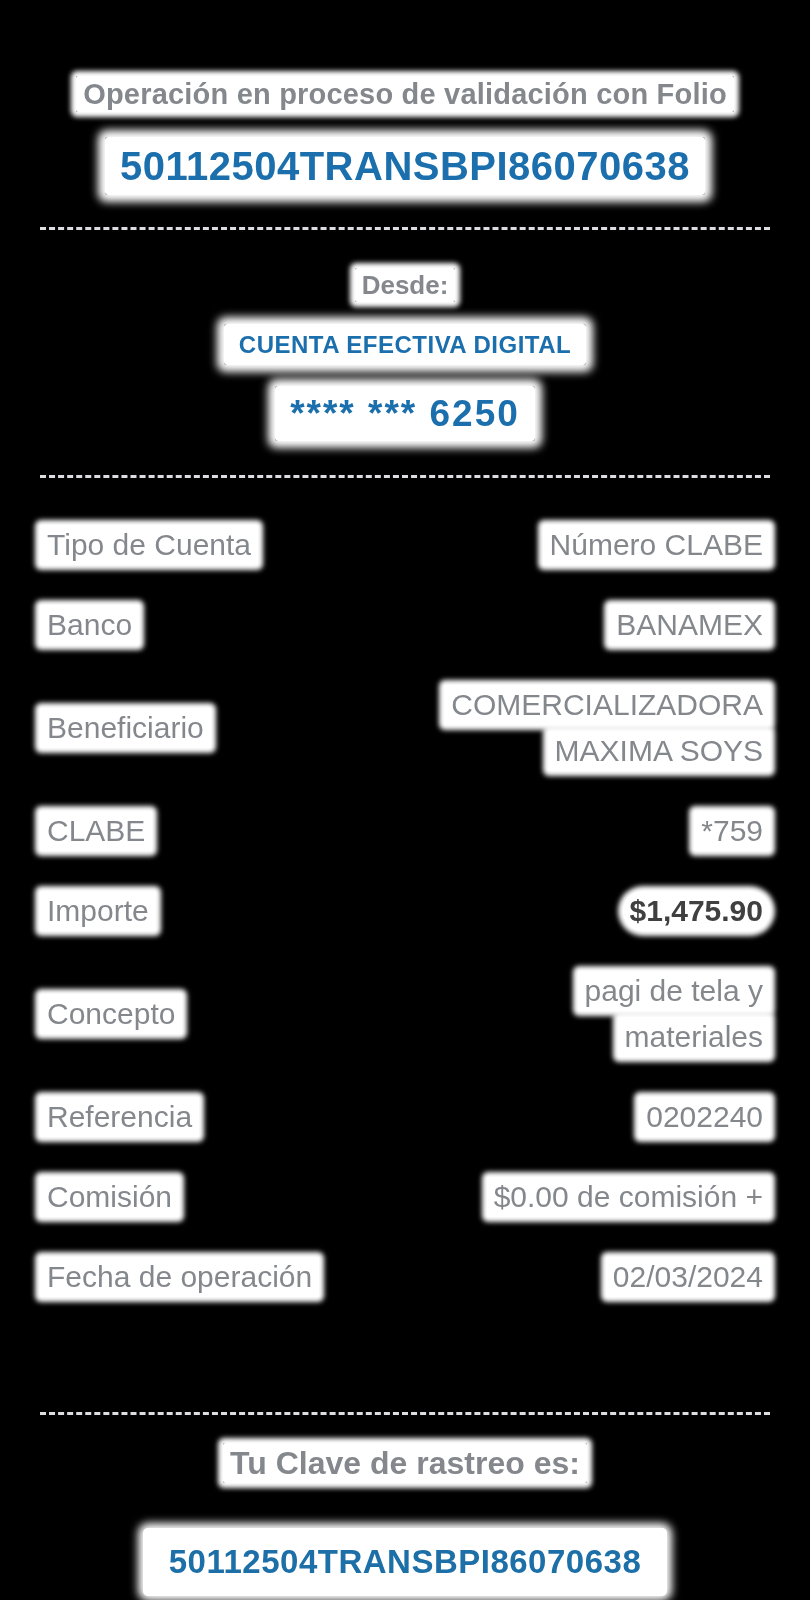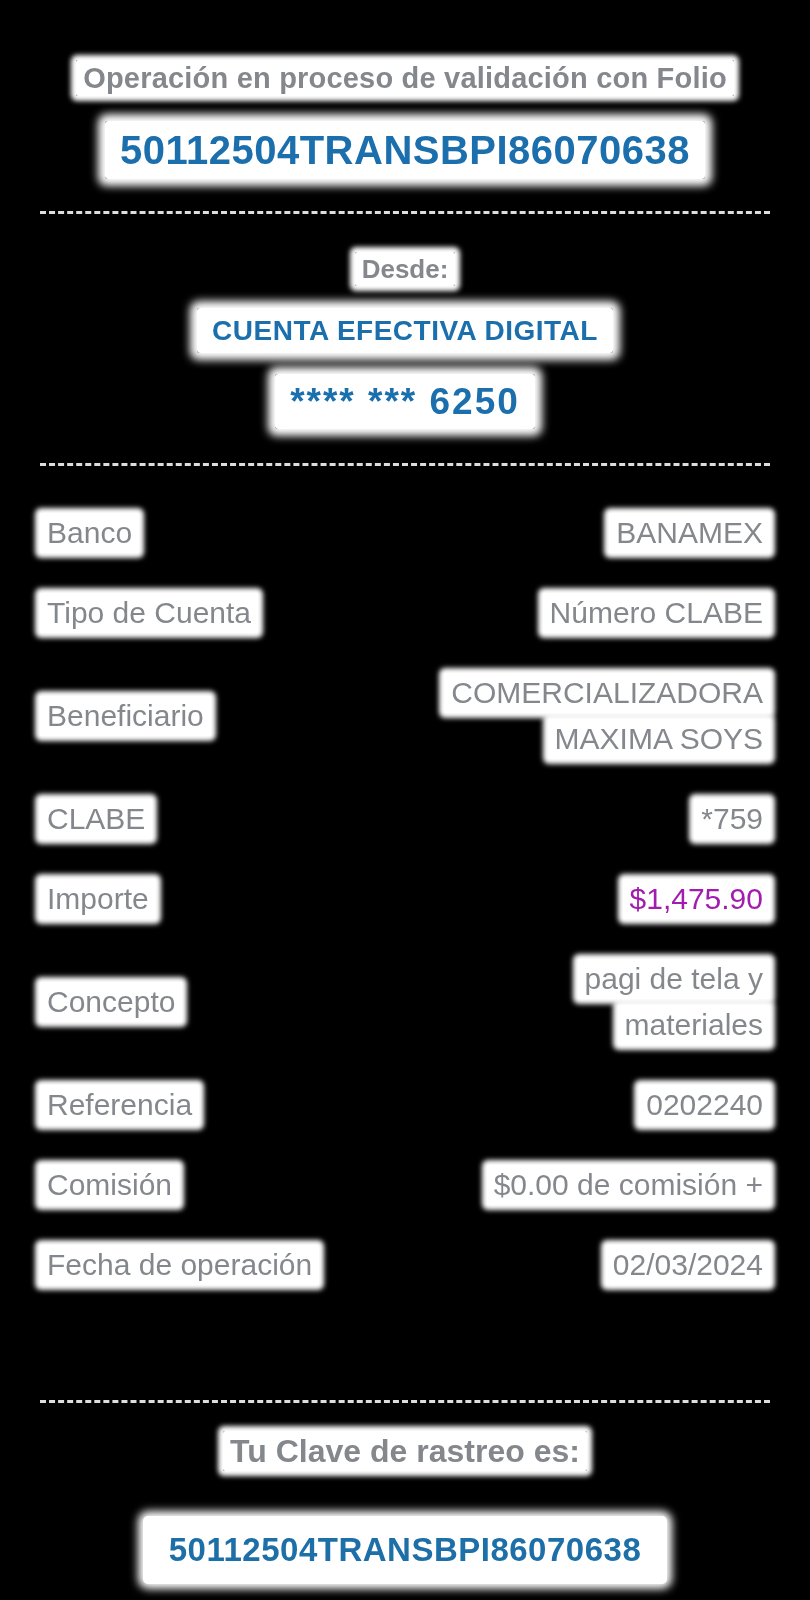--- a/index.html
+++ b/index.html
@@ -6,21 +6,21 @@
   html,body{margin:0;padding:0;}
   body{
     width:810px;height:1600px;
     background:#000;
     font-family:"Liberation Sans", sans-serif;
     overflow:hidden;
   }
   .receipt{
     box-sizing:border-box;
     width:810px;height:1394px;
-    padding:58px 40px 0 40px;
+    padding:74px 40px 0 40px;
     display:flex;flex-direction:column;
   }
   
   .halo{
     background:#fff;
     box-shadow:0 0 5px 5px #fff;
     border-radius:2px;
     padding:2px 7px;
     -webkit-box-decoration-break:clone;
     box-decoration-break:clone;
@@ -42,33 +42,33 @@
 
   .divider{
     border:none;border-top:3px dashed #dddde1;
     margin:0;width:100%;
   }
   .div1{margin-top:38px;}
   .div2{margin-top:40px;}
   .div3{margin-top:78px;}
 
   .desde-line{margin-top:40px;font-size:26px;font-weight:700;}
-  .account-line{margin-top:30px;font-size:28px;font-weight:700;letter-spacing:.5px;}
+  .account-line{margin-top:30px;font-size:24px;font-weight:700;letter-spacing:.5px;}
   .mask-line{margin-top:34px;font-size:37px;font-weight:700;letter-spacing:2px;text-align:center;}
 
   .details{margin-top:44px;}
   .detail-row{
     display:flex;justify-content:space-between;align-items:center;
     margin-bottom:34px;
     font-size:30px;line-height:36px;color:#84888d;
   }
   .row-label{white-space:nowrap;}
   .row-value{text-align:right;max-width:420px;}
   .value-line{display:inline-block;margin:3px 0;}
-  .row-value.highlight .value-line{color:#a21caf;font-weight:400;}
+  .row-value.highlight .value-line{color:#404040;font-weight:700;border-radius:20px;}
 
   .tracking-title{margin-top:30px;font-size:32px;font-weight:700;}
   .tracking-key-wrap{margin-top:46px;}
   .tracking-key{
     display:inline-block;
     background:#fff;border-radius:5px;
     box-shadow:0 0 8px 5px #fff;
     padding:15px 26px;
     font-size:33px;font-weight:600;letter-spacing:.5px;
     color:#1d6fa8;
@@ -98,26 +98,26 @@
   </div>
 
   <div class="center mask-line">
     <span class="halo-big blue">**** *** 6250</span>
   </div>
 
   <hr class="divider div2">
 
   <div class="details">
       <div class="detail-row">
+        <span class="halo row-label">Tipo de Cuenta</span>
+        <div class="row-value"><span class="halo value-line">Número CLABE</span></div>
+      </div>
+      <div class="detail-row">
         <span class="halo row-label">Banco</span>
         <div class="row-value"><span class="halo value-line">BANAMEX</span></div>
-      </div>
-      <div class="detail-row">
-        <span class="halo row-label">Tipo de Cuenta</span>
-        <div class="row-value"><span class="halo value-line">Número CLABE</span></div>
       </div>
       <div class="detail-row">
         <span class="halo row-label">Beneficiario</span>
         <div class="row-value"><span class="halo value-line">COMERCIALIZADORA</span><br><span class="halo value-line">MAXIMA SOYS</span></div>
       </div>
       <div class="detail-row">
         <span class="halo row-label">CLABE</span>
         <div class="row-value"><span class="halo value-line">*759</span></div>
       </div>
       <div class="detail-row">

